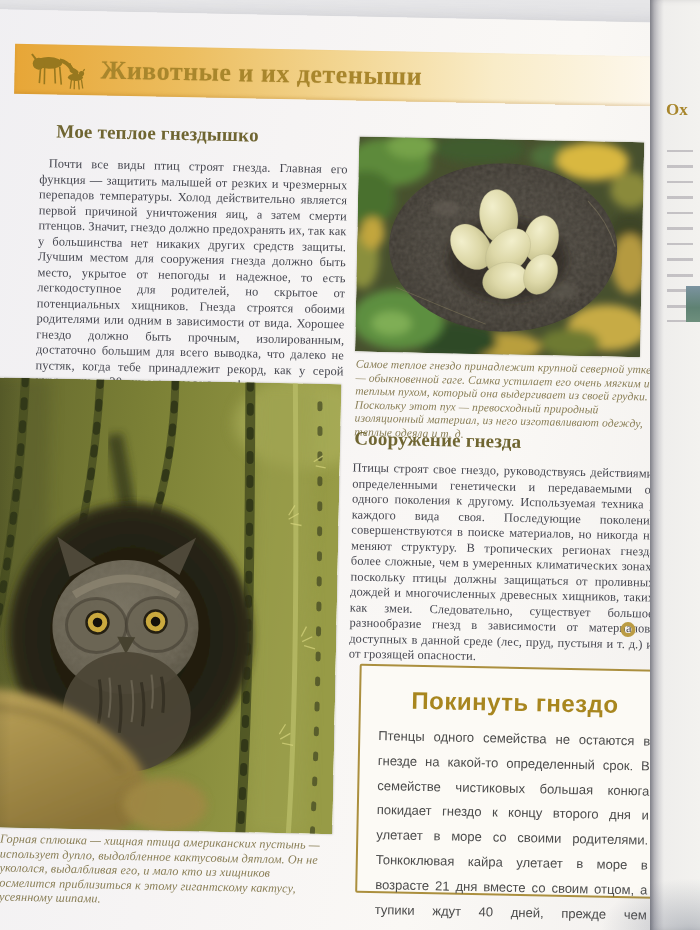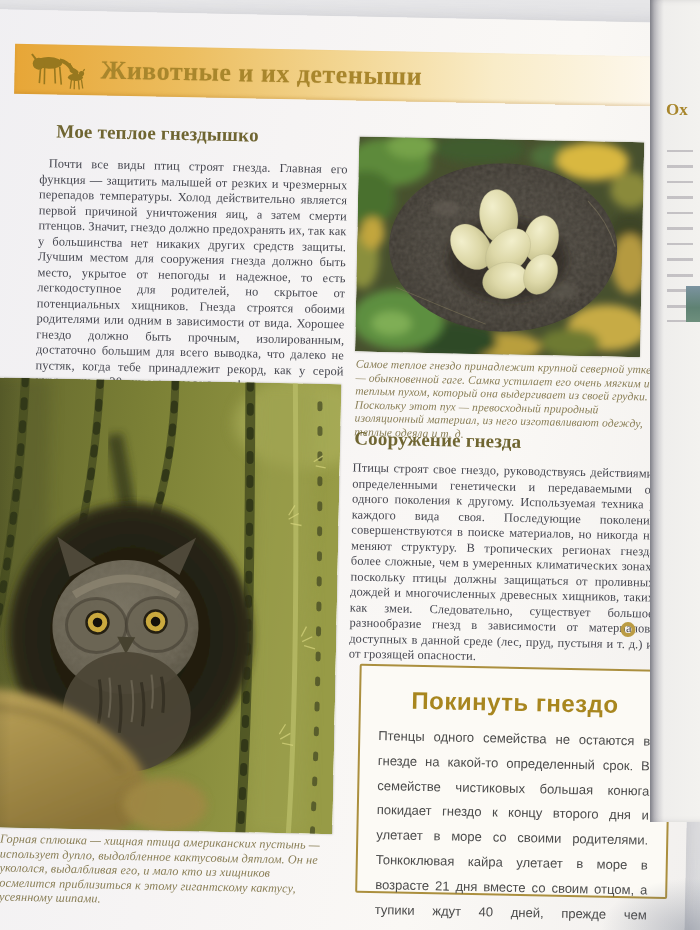--- a/index.html
+++ b/index.html
@@ -61,21 +61,21 @@
   }
   .gold-box p{
     margin:0;font-size:13px;line-height:24.8px;color:#4b4b4b;text-align:justify;
   }
   .ring{
     position:absolute;left:660px;top:600px;width:7px;height:7px;border-radius:50%;
     border:4px solid #bb9c44;background:transparent;
   }
   
   .next-page{
-    position:absolute;left:650px;top:0;width:50px;height:822px;
+    position:absolute;left:650px;top:0;width:50px;height:930px;
     background:linear-gradient(90deg,#9fa0a6 0,#c6c5c9 4px,#efeeec 14px,#f3f2ef 100%);
     box-shadow:inset 6px 0 8px -4px rgba(60,60,70,.45);
     overflow:hidden;font-family:"Liberation Serif","DejaVu Serif",serif;
   }
   .np-heading{
     position:absolute;left:16px;top:100px;font-size:17px;font-weight:bold;color:#a8862c;
     white-space:nowrap;
   }
   .np-lines{
     position:absolute;left:17px;top:150px;width:26px;height:172px;opacity:.55;

